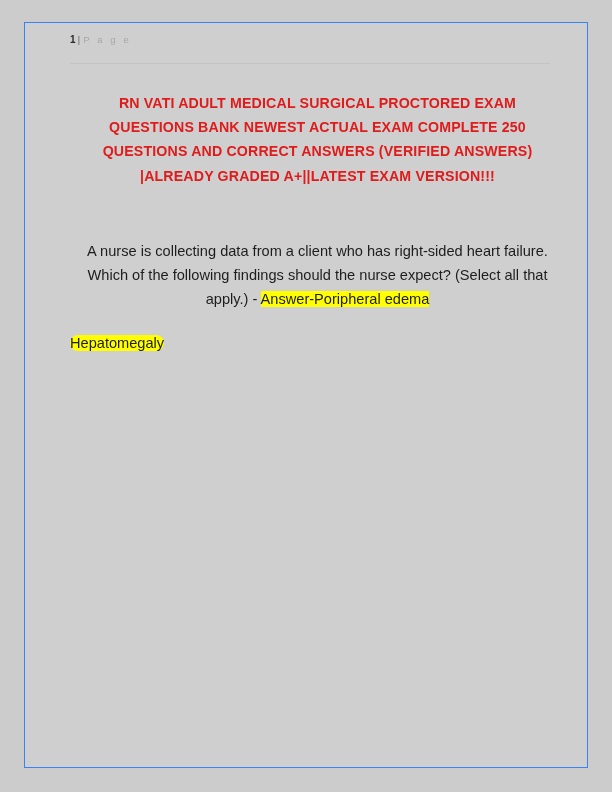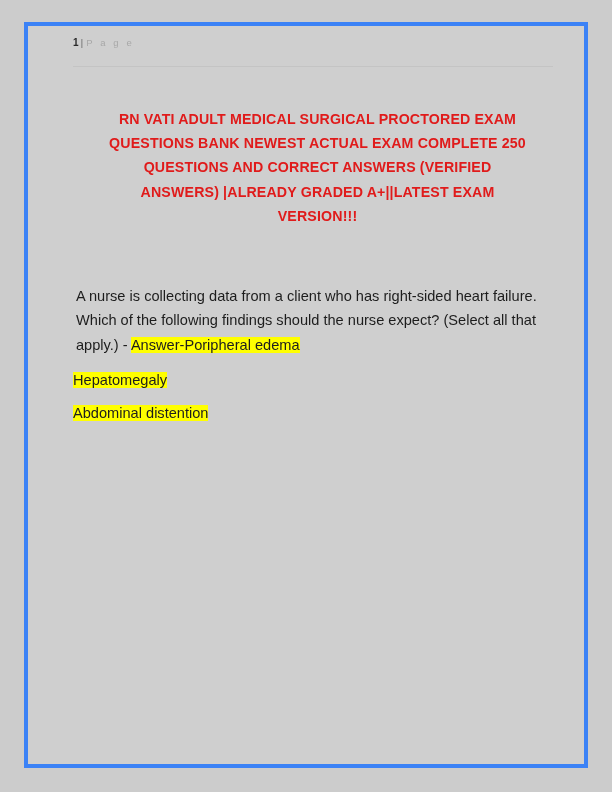--- a/index.html
+++ b/index.html
@@ -14,21 +14,21 @@
     overflow: hidden;
   }
 
   .page-sheet {
     position: absolute;
     left: 24px;
     top: 22px;
     width: 564px;
     height: 746px;
     background: #cfcfcf;
-    border: 4px solid #3b82f6;
+    border: 1px solid #3b82f6;
     box-sizing: border-box;
     box-shadow: 0 0 0 0 transparent;
   }
 
   
   .page-header {
     position: absolute;
     left: 0;
     top: 0;
     width: 100%;
@@ -69,56 +69,57 @@
   .doc-body {
     position: absolute;
     left: 0;
     top: 42px;
     width: 100%;
     padding: 0 22px 0 45px;
     box-sizing: border-box;
   }
 
   .doc-title {
-    margin: 13px;
+    margin: 0;
     padding: 26px 18px 0 18px;
     text-align: center;
     color: #e01b1b;
     font-weight: bold;
     font-size: 14.2px;
     line-height: 24.2px;
     letter-spacing: 0.15px;
   }
 
   .qblock {
     color: #1d1d1d;
     font-size: 14.6px;
     line-height: 24.3px;
-    margin: 3px;
-    text-align: left;
+    margin: 11px;
+    text-align: center;
   }
 
   .spacer-title-body { height: 40px; }
   .spacer-sm { height: 8px; }
   .spacer-md { height: 34px; }
   .spacer-lg { height: 38px; }
 
   .hl {
     background: #ffff00;
     color: #1d1d1d;
     box-decoration-break: clone;
     -webkit-box-decoration-break: clone;
   }
 
   .hl-line {
     display: inline;
     background: #ffff00;
     color: #1d1d1d;
     font-size: 14.6px;
     line-height: 24.3px;
+    border-radius: 8px;
   }
 
   .hl-row {
     margin: 0;
     font-size: 14.6px;
     line-height: 25px;
   }
 </style>
 </head>
 <body>
@@ -139,21 +140,20 @@
     <div class="spacer-title-body"></div>
 
     <p class="qblock"><span>A nurse is collecting data from a client who has right-sided heart failure. Which of the following findings should the nurse expect? (Select all that apply.) - </span><span class="hl">Answer-Poripheral edema</span></p>
 
     <div class="spacer-sm"></div>
 
     <p class="hl-row"><span class="hl-line">Hepatomegaly</span></p>
 
     <div class="spacer-sm"></div>
 
-    <p class="hl-row"><span class="hl-line">Abdominal distention</span></p>
 
     <div class="spacer-lg"></div>
 
 
     <div class="spacer-md"></div>
 
 
   </div>
 
 </div>

